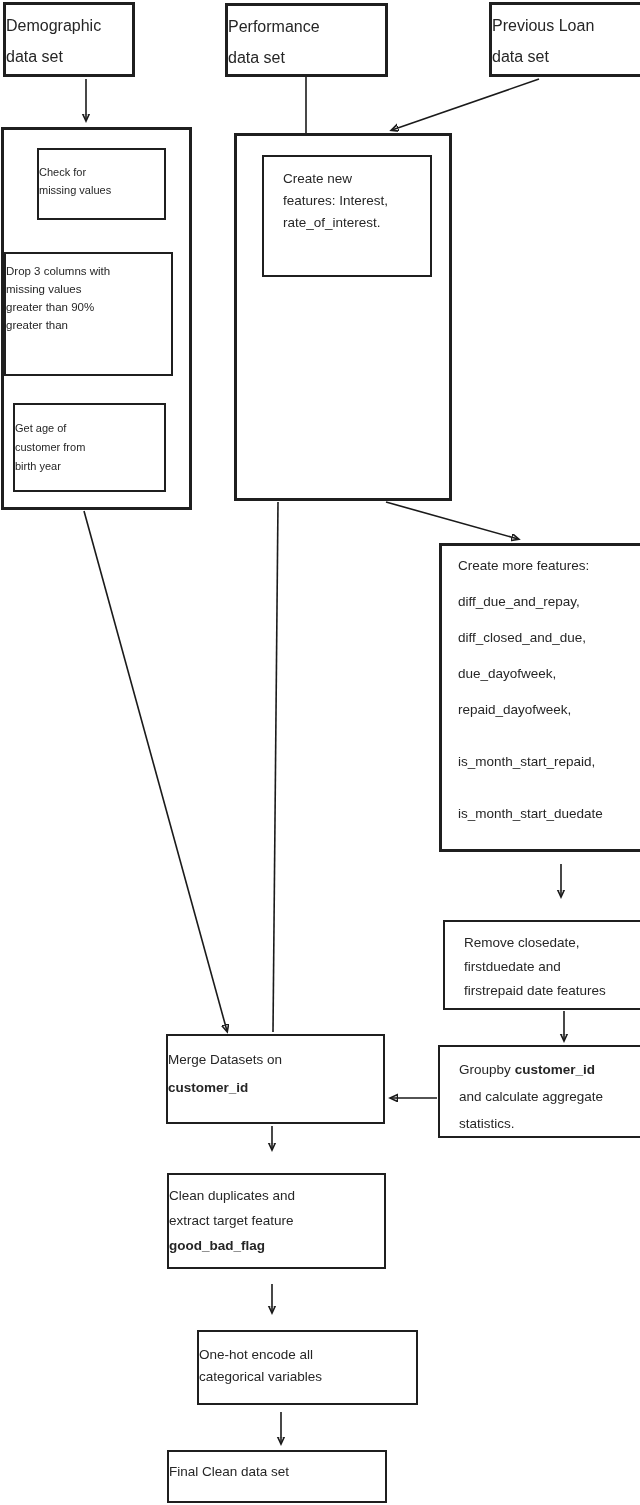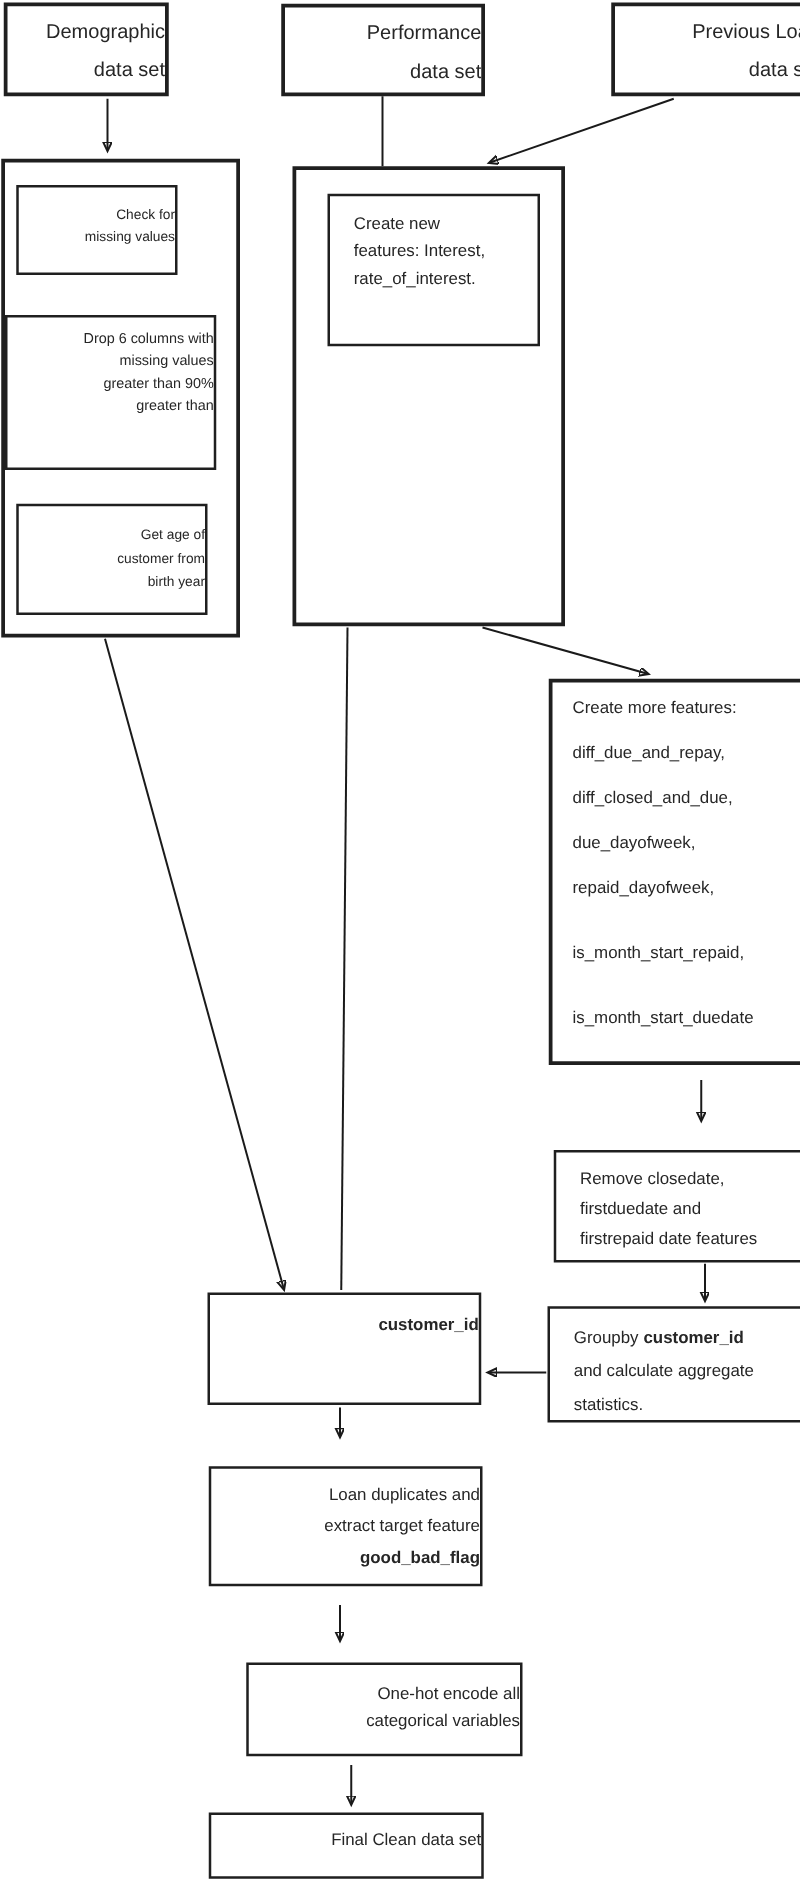--- a/index.html
+++ b/index.html
@@ -6,32 +6,32 @@
   .page{
     position:relative;width:640px;height:1505px;overflow:hidden;background:#ffffff;
     font-family:"Liberation Sans", sans-serif;color:#262626;
   }
   .box{
     position:absolute;background:#ffffff;border:2px solid #1f1f1f;box-sizing:border-box;
     color:#262626;
   }
   .thick{border-width:3px;}
   .container{background:transparent;}
-  .center{text-align:right;}
+  .center{text-align:left;}
   .preline{white-space:pre-line;}
   .fs-top{font-size:16px;line-height:31px;padding-top:5px;}
   .fs-sm{font-size:11px;line-height:18px;}
   .fs-sm2{font-size:11.5px;line-height:18px;}
   .fs-md{font-size:13.5px;line-height:22px;}
   .pad-cn{padding:11px 8px 0 19px;}
   .pad-ct{padding:12px 8px 0 17px;}
   .pad-ed{padding:8px 8px 0 19px;}
   .pad-rm{padding:9px 4px 0 19px;line-height:24px;}
   .pad-gb{padding:9px 4px 0 19px;line-height:27px;}
-  .check-pad{padding-top:13px;}
+  .check-pad{padding-top:13px;margin-left:24px;}
   .dropc-pad{padding-top:8px;}
   .age-pad{padding-top:14px;line-height:19px;}
   .cmf{font-size:13.5px;padding:10px 6px 0 16px;line-height:19px;}
   .cmf-item{margin-top:17px;}
   .cmf-item.gap{margin-top:33px;}
   .merge-box{font-size:13.5px;line-height:28px;padding-top:10px;}
   .dd-box{font-size:13.5px;line-height:25px;padding-top:8px;}
   .oh-box{font-size:13.5px;line-height:22px;padding-top:12px;}
   .fin-box{font-size:13.5px;padding-top:12px;}
   .b{font-weight:bold;}
@@ -51,21 +51,21 @@
 data set</div>
 
   <div class="box thick center fs-top preline" style="left:489px;top:2px;width:170px;height:75px;">Previous Loan
 data set</div>
 
   <div class="box thick container" style="left:1px;top:127px;width:191px;height:383px;"></div>
 
   <div class="box center fs-sm check-pad preline" style="left:13px;top:148px;width:129px;height:72px;">Check for
 missing values</div>
 
-  <div class="box center fs-sm2 dropc-pad preline" style="left:4px;top:252px;width:169px;height:124px;">Drop 6 columns with
+  <div class="box center fs-sm2 dropc-pad preline" style="left:4px;top:252px;width:169px;height:124px;">Drop 3 columns with
 missing values
 greater than 90%
 greater than</div>
 
   <div class="box center fs-sm age-pad preline" style="left:13px;top:403px;width:153px;height:89px;">Get age of
 customer from
 birth year</div>
 
   <div class="box thick container" style="left:234px;top:133px;width:218px;height:368px;"></div>
 
@@ -89,25 +89,26 @@
 firstduedate and
 firstrepaid date features</div>
 
   <div class="box fs-md pad-gb" style="left:438px;top:1045px;width:225px;height:93px;">
     <div><span>Groupby</span><span class="b spaced">customer_id</span></div>
     <div class="preline">and calculate aggregate
 statistics.</div>
   </div>
 
   <div class="box center merge-box" style="left:166px;top:1034px;width:219px;height:90px;">
+    <div>Merge Datasets on</div>
     <div class="b">customer_id</div>
   </div>
 
   <div class="box center dd-box" style="left:167px;top:1173px;width:219px;height:96px;">
-    <div>Loan duplicates and</div>
+    <div>Clean duplicates and</div>
     <div>extract target feature</div>
     <div class="b">good_bad_flag</div>
   </div>
 
   <div class="box center oh-box preline" style="left:166px;top:1330px;width:221px;height:75px;margin-left:31px;">One-hot encode all
 categorical variables</div>
 
   <div class="box center fin-box" style="left:167px;top:1450px;width:220px;height:53px;">Final Clean data set</div>
 
   <svg class="lines" width="640" height="1505" viewBox="0 0 640 1505">

